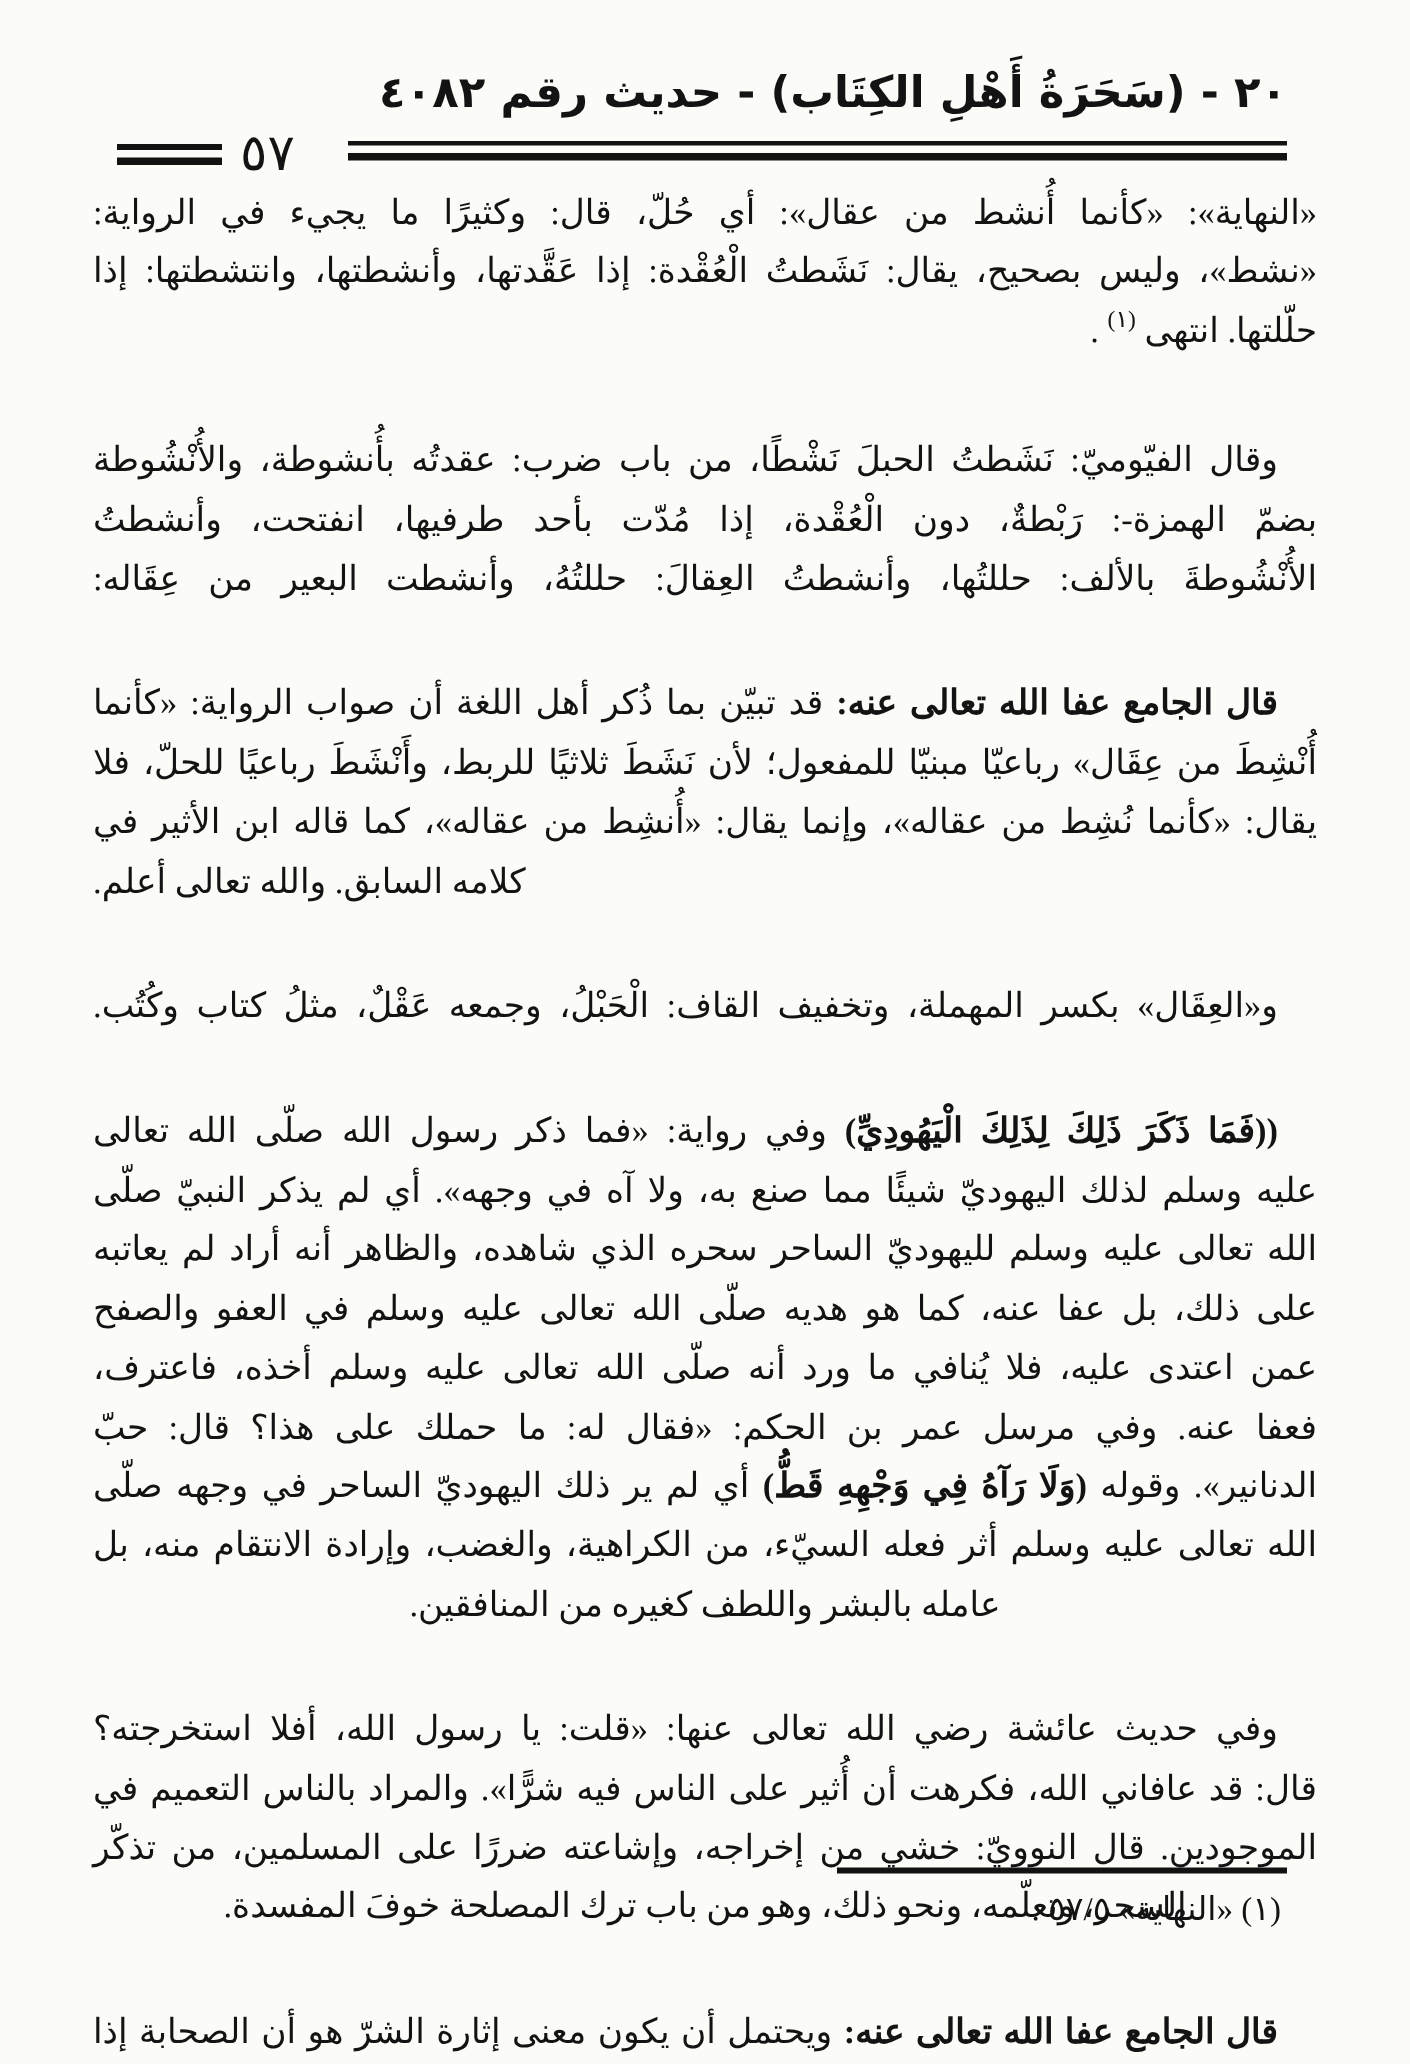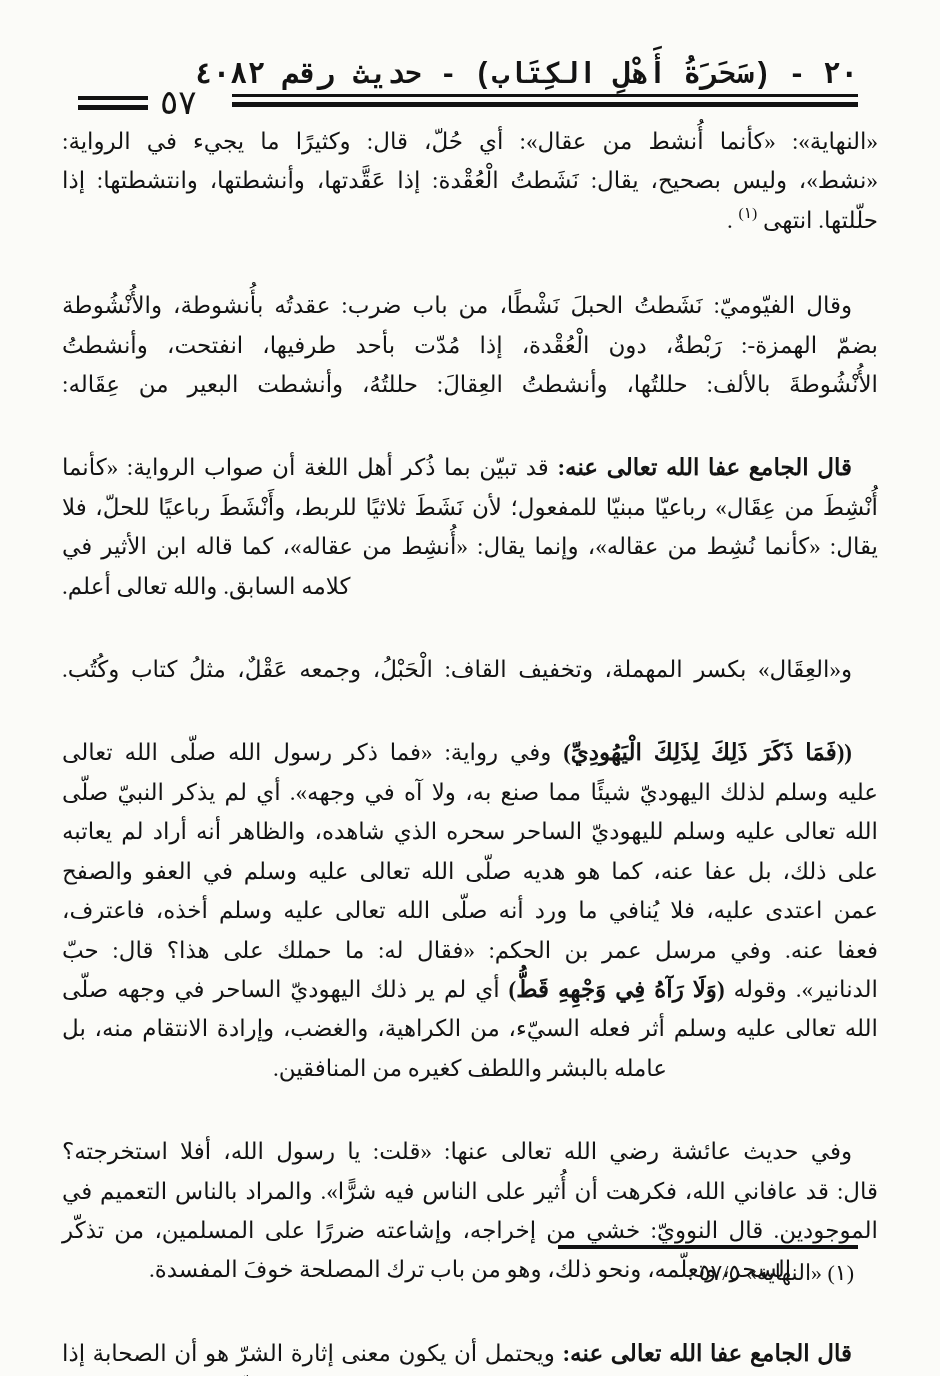--- a/index.html
+++ b/index.html
@@ -8,26 +8,25 @@
     background: #fbfbf8;
     color: #131313;
     font-family: "DejaVu Sans", sans-serif;
     position: relative;
     overflow: hidden;
   }
   .page { position: absolute; inset: 0; }
 
   
   .chapter-title {
-    position: absolute; top: 56px; right: 82px;
+    position: absolute; top: 44px; right: 82px;
     direction: rtl; text-align: right;
     font-size: 29px; font-weight: bold;
     letter-spacing: -0.5px;
     white-space: nowrap;
-    font-family: Liberation Mono, monospace;
   }
   .page-number {
     position: absolute; top: 82px; left: 160px;
     font-size: 34px; font-weight: normal;
     direction: rtl;
   }
   .rule { position: absolute; }
   .rule .bar { background: #121212; }
   .rule-left   { left: 78px;  top: 96px;  width: 70px; }
   .rule-left  .bar1 { height: 4px; margin-bottom: 5px; }

